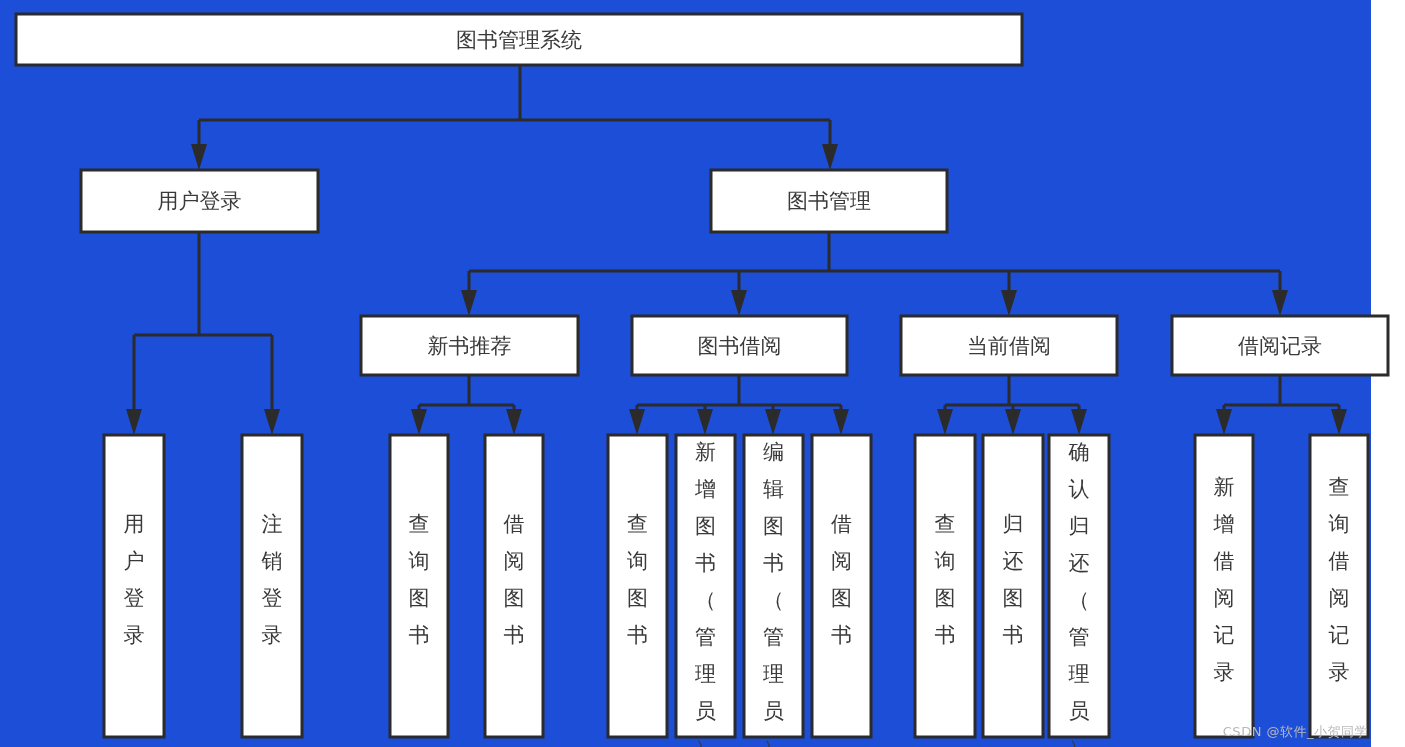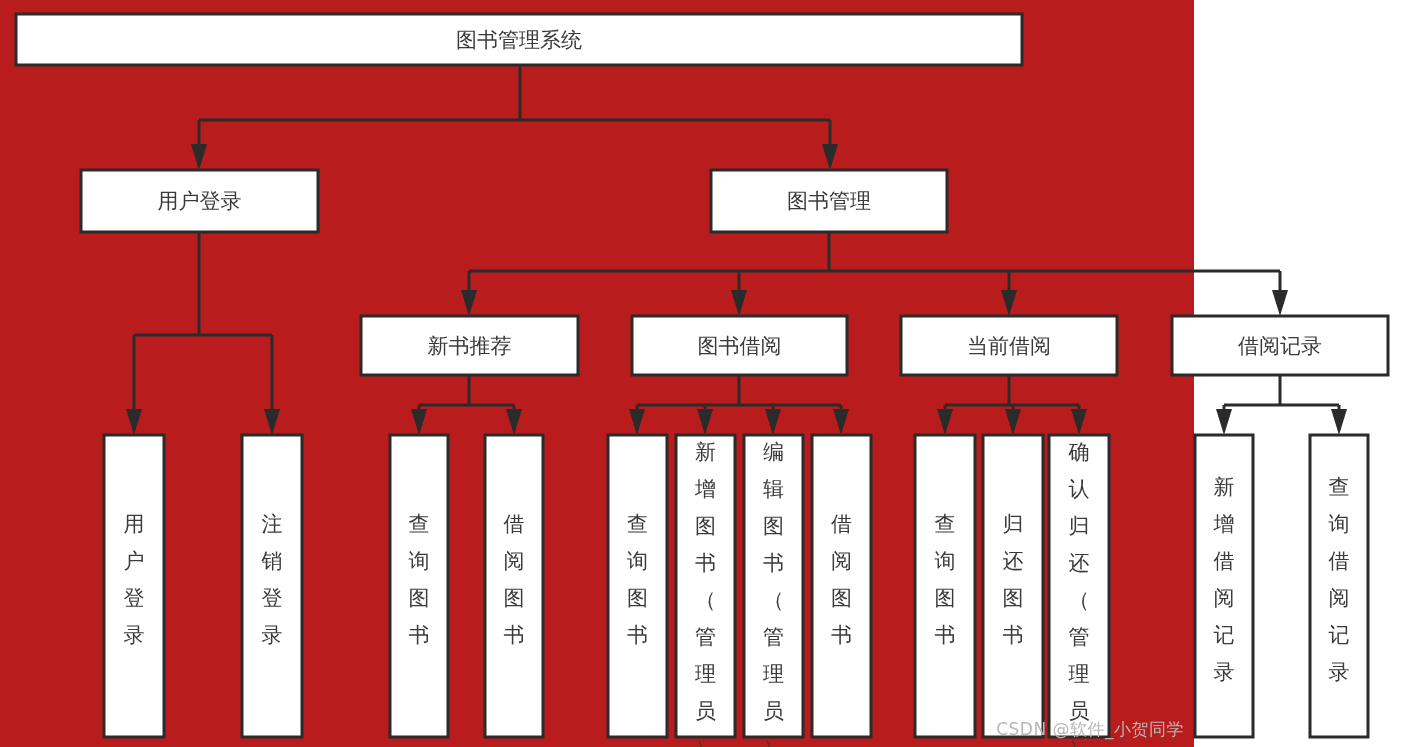--- a/index.html
+++ b/index.html
@@ -8,23 +8,23 @@
     background: #ffffff;
   }
   body {
     width: 1405px;
     height: 747px;
     font-family: "DejaVu Sans", "Liberation Sans", sans-serif;
     overflow: hidden;
   }
   #diagram-root {
     position: relative;
-    width: 1194px;
+    width: 1371px;
     height: 747px;
-    background: #b91c1c;
+    background: #1d4ed8;
   }
   svg.diagram-canvas {
     position: absolute;
     left: 0;
     top: 0;
     width: 1405px;
     height: 747px;
     display: block;
   }
   .node-rect {
@@ -49,24 +49,24 @@
     stroke: #2b2b2b;
     stroke-width: 3;
     fill: none;
   }
   .arrow-head {
     fill: #2b2b2b;
     stroke: none;
   }
   .watermark-text {
     position: absolute;
-    right: 10px;
+    right: 3px;
     bottom: 6px;
     font-family: "DejaVu Sans", "Liberation Sans", sans-serif;
-    font-size: 17px;
+    font-size: 13px;
     color: #b8b8b8;
     white-space: nowrap;
     letter-spacing: 0.5px;
     user-select: none;
   }
 </style>
 </head>
 <body>
 
 <div id="diagram-root">

